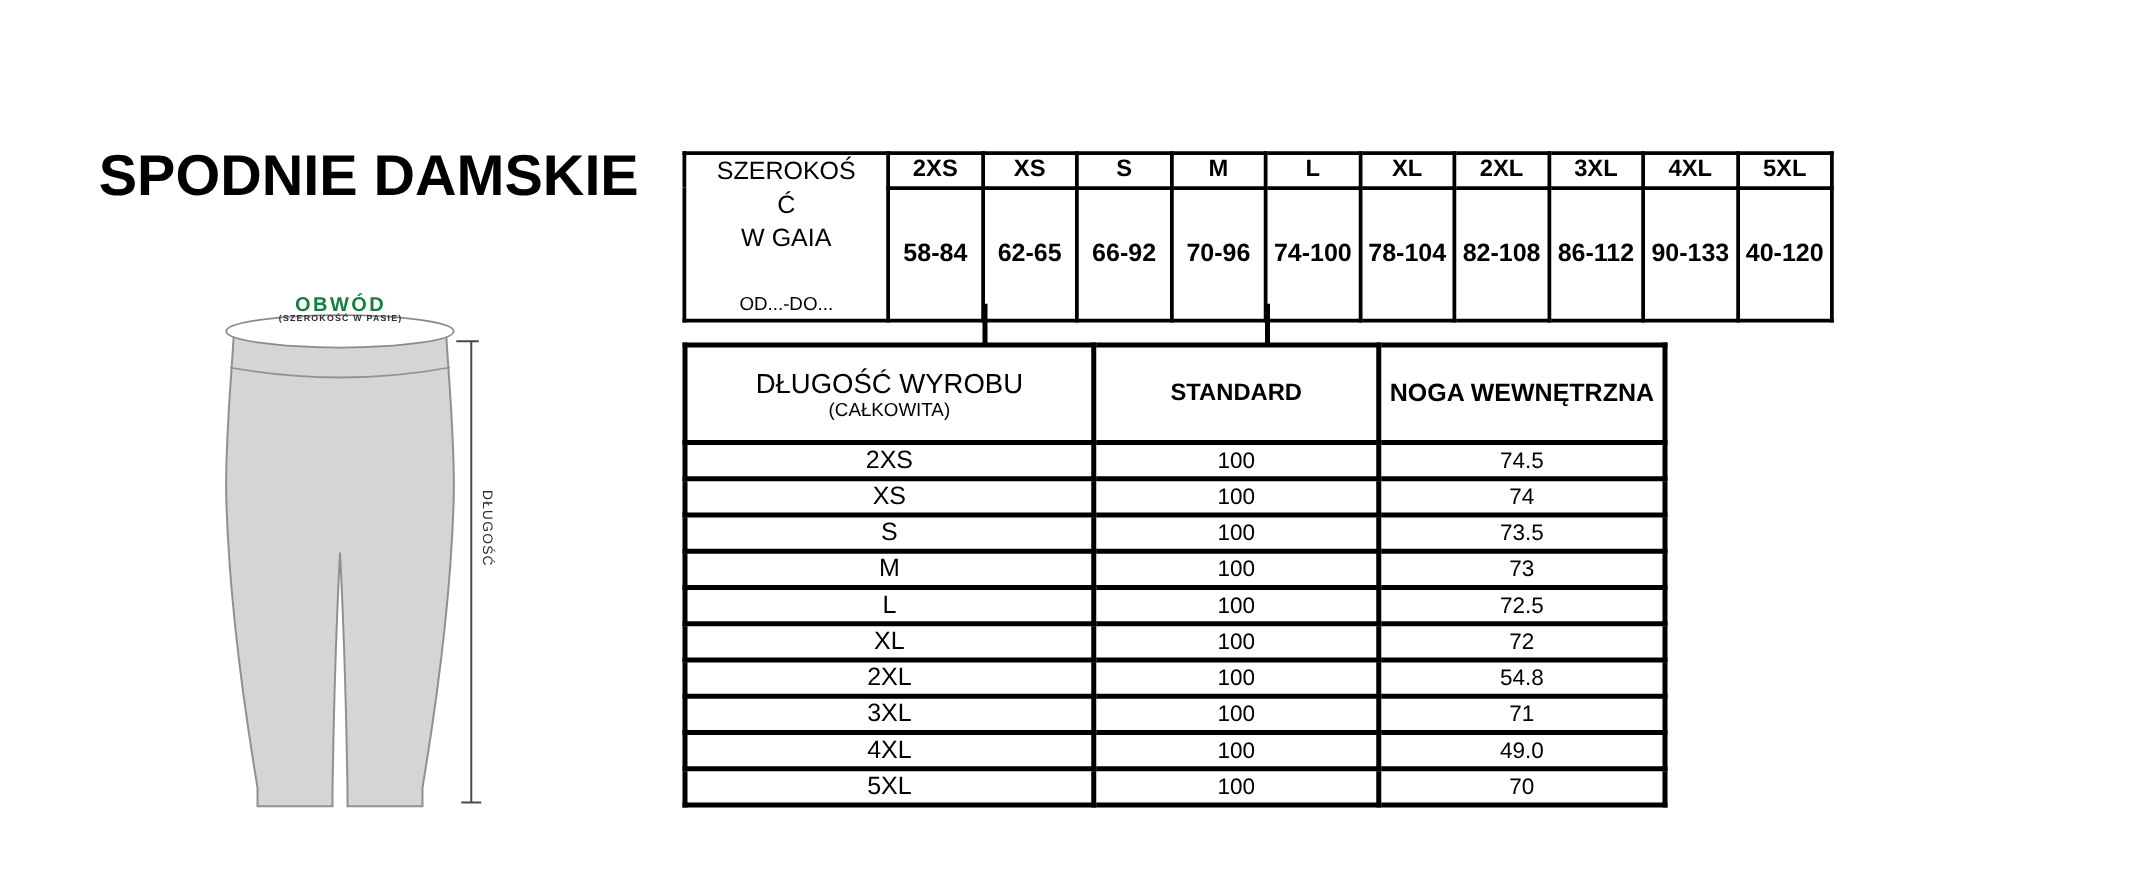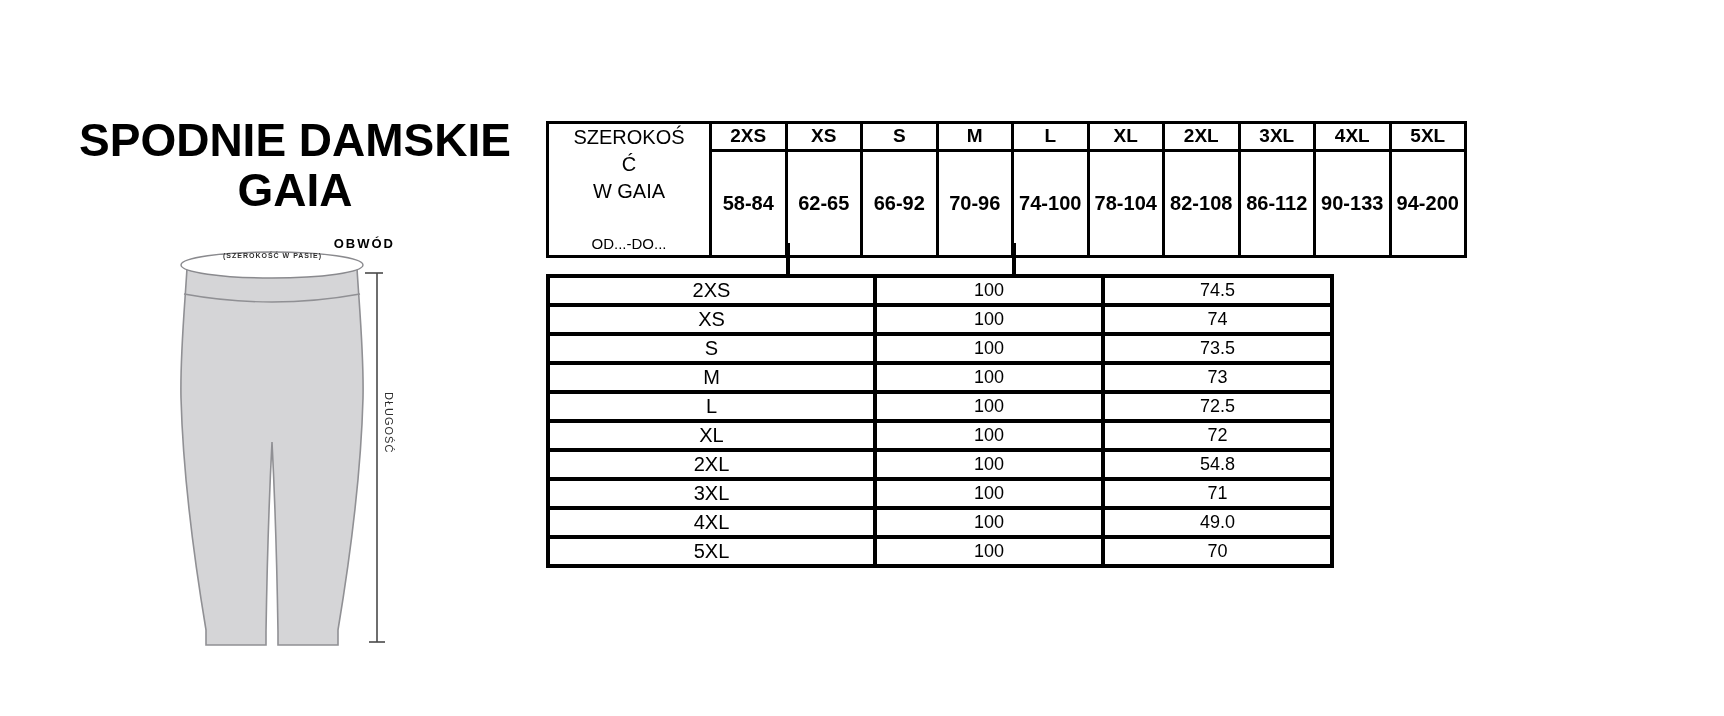--- a/index.html
+++ b/index.html
@@ -6,22 +6,22 @@
   #canvas{
     position:relative;width:1724px;height:716px;background:#fff;overflow:hidden;
     font-family:"Liberation Sans", sans-serif;color:#000;
   }
   
   .title-block{position:absolute;left:60px;top:116px;width:470px;text-align:center;
     font-weight:bold;font-size:46px;line-height:1.08;letter-spacing:0px;}
   
   .figure{position:absolute;left:150px;top:232px;width:300px;height:440px;}
   .figure svg{position:absolute;left:0;top:0;}
-  .obwod-label{position:absolute;left:0;top:4px;width:245px;text-align:right;
-    font-size:13px;font-weight:bold;letter-spacing:2px;color:#000000;}
+  .obwod-label{position:absolute;left:0;top:4px;width:245px;text-align:center;
+    font-size:16px;font-weight:bold;letter-spacing:2px;color:#15803d;}
   .obwod-sublabel{position:absolute;left:0;top:20px;width:245px;text-align:center;
     font-size:7px;font-weight:bold;letter-spacing:1px;color:#2e2e2e;}
   .dlugosc-label{position:absolute;left:233px;top:160px;height:120px;
     writing-mode:vertical-rl;font-size:11px;letter-spacing:1px;color:#2e2e2e;}
   
   .waist-table{position:absolute;left:546px;top:121px;border-collapse:collapse;table-layout:fixed;width:921px;}
   .waist-table th,.waist-table td{border:3px solid #000;text-align:center;vertical-align:middle;padding:0;background:#fff;}
   .waist-table .label-cell{width:160px;}
   .label-inner{width:118px;margin:0 auto;word-break:break-all;font-size:20px;font-weight:normal;line-height:27px;}
   .label-line3{font-size:15px;font-weight:normal;line-height:22px;margin-top:28px;}
@@ -45,21 +45,20 @@
   .length-table td{height:25px;font-size:18px;}
   .length-table td.size-cell{font-size:20px;}
 </style>
 </head>
 <body>
 
 <div id="canvas">
 
   <div class="title-block">
     <div>SPODNIE DAMSKIE</div>
-    <div>GAIA</div>
   </div>
 
   <div class="figure">
     <svg width="300" height="440" viewBox="0 0 300 440">
 
       <path d="M 37,36
            C 35,72 30,122 31,166
            C 33,242 45,332 56,398
            L 56,413 L 116,413 L 116,400
            C 117,335 119,268 122,210
@@ -104,35 +103,47 @@
     <tr>
       <td class="range-c">58-84</td>
       <td class="range-c">62-65</td>
       <td class="range-c">66-92</td>
       <td class="range-c">70-96</td>
       <td class="range-c">74-100</td>
       <td class="range-c">78-104</td>
       <td class="range-c">82-108</td>
       <td class="range-c">86-112</td>
       <td class="range-c">90-133</td>
-      <td class="range-c">94-200</td>
+      <td class="range-c">40-120</td>
     </tr>
   </tbody>
     </table>
 
   <div class="connector c1"></div>
   <div class="connector c2"></div>
 
   <table class="length-table">
     <colgroup>
         <col class="c1">
         <col class="c2">
         <col class="c3">
       </colgroup>
     <tbody>
+        <tr>
+      <th>
+        <div class="lt-h1">DŁUGOŚĆ WYROBU</div>
+        <div class="lt-h1-sub">(CAŁKOWITA)</div>
+      </th>
+      <th>
+        <div class="lt-h2">STANDARD</div>
+      </th>
+      <th>
+        <div class="lt-h3">NOGA WEWNĘTRZNA</div>
+      </th>
+    </tr>
     <tr>
       <td class="size-cell">2XS</td>
       <td>100</td>
       <td>74.5</td>
     </tr>
     <tr>
       <td class="size-cell">XS</td>
       <td>100</td>
       <td>74</td>
     </tr>

